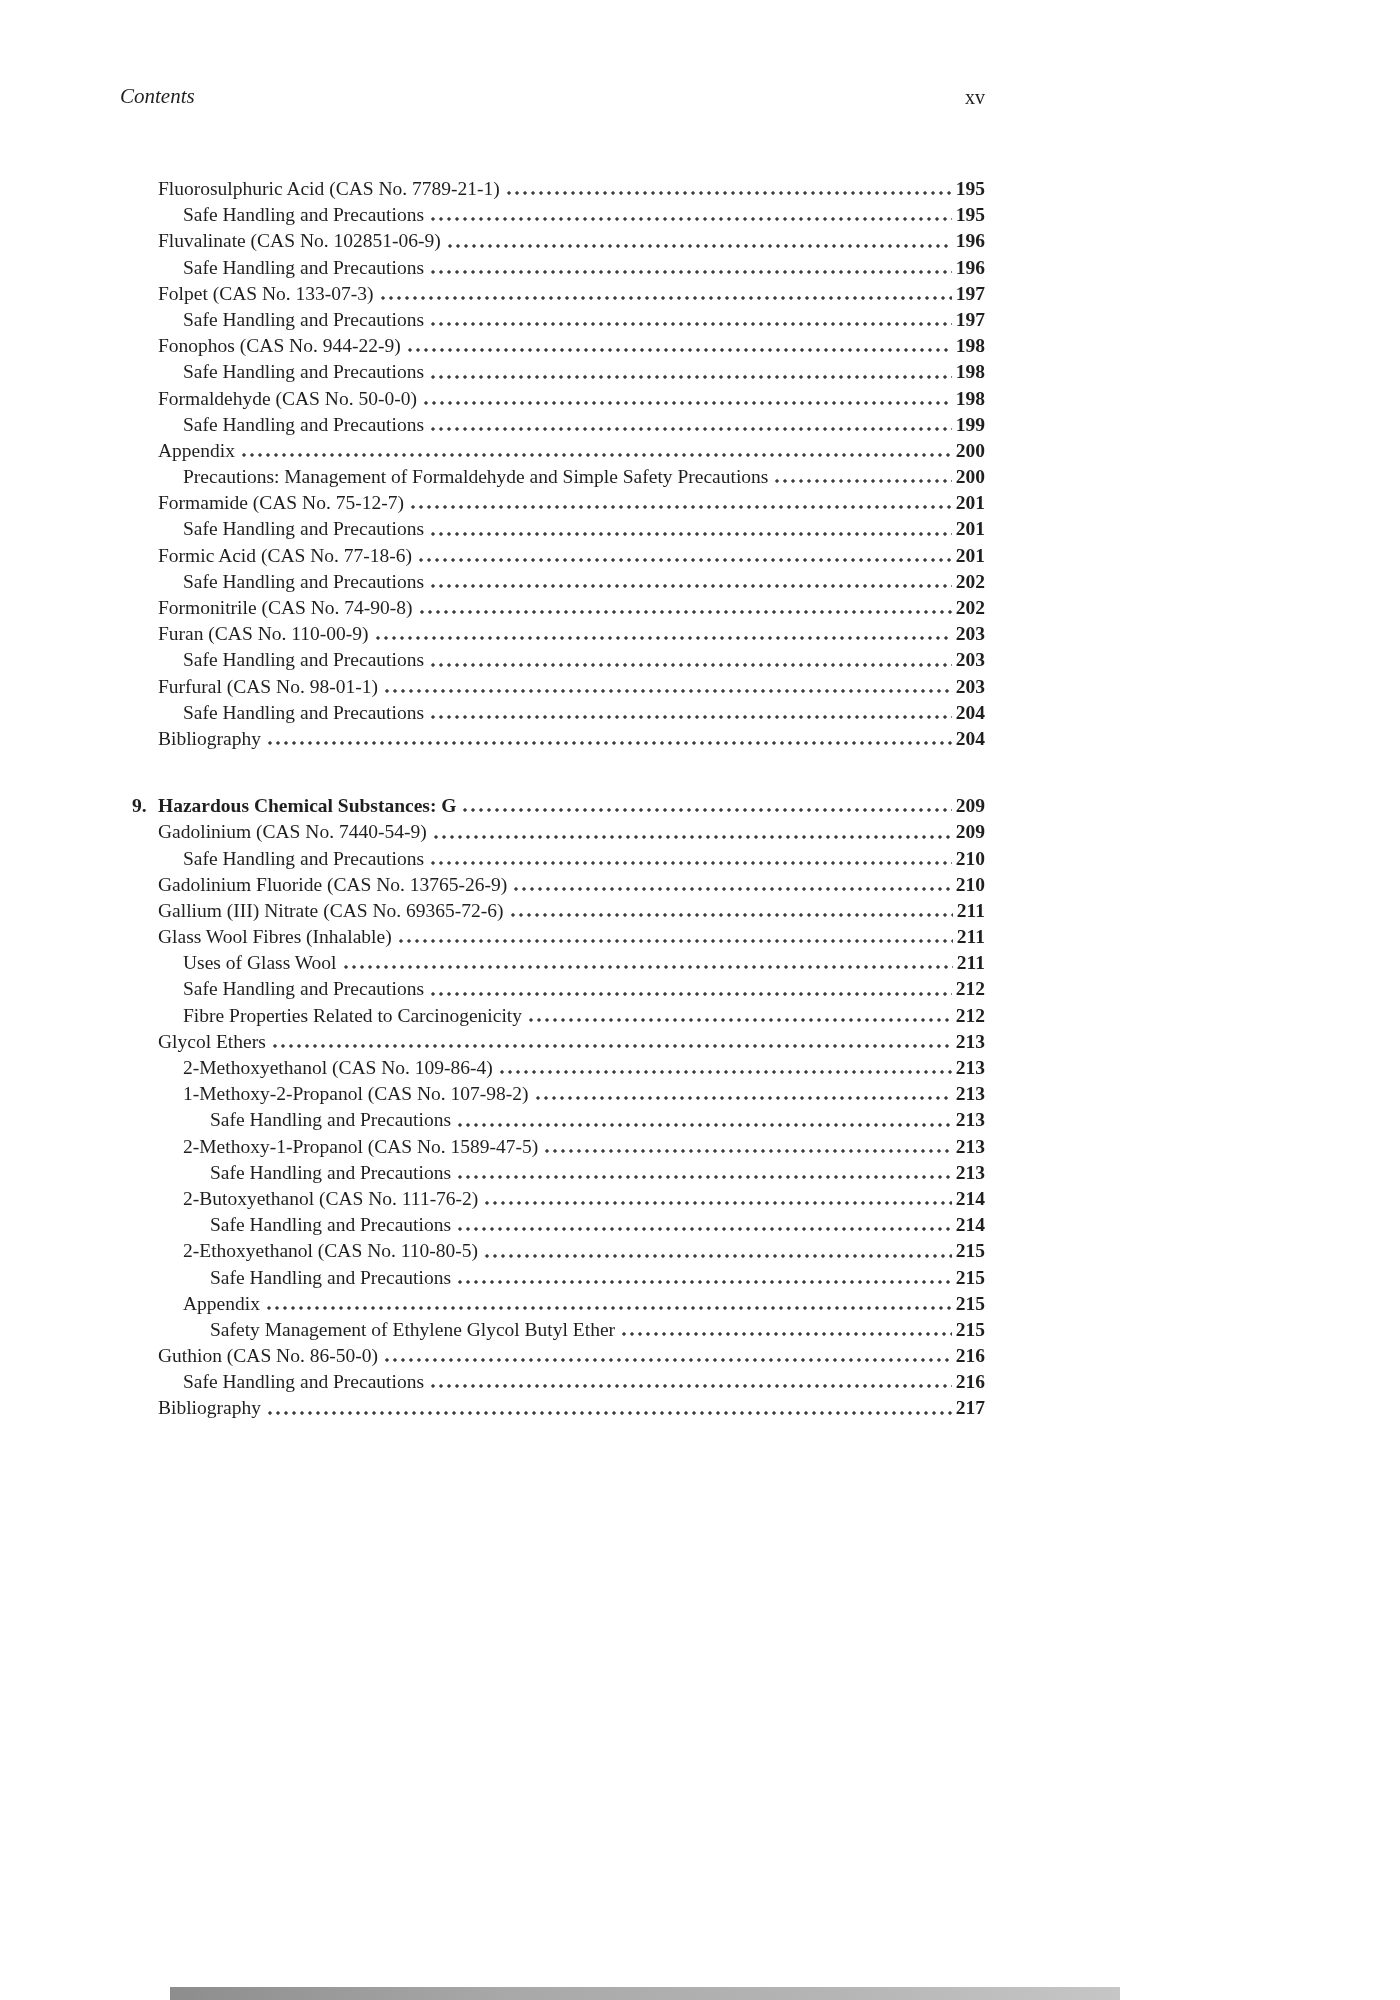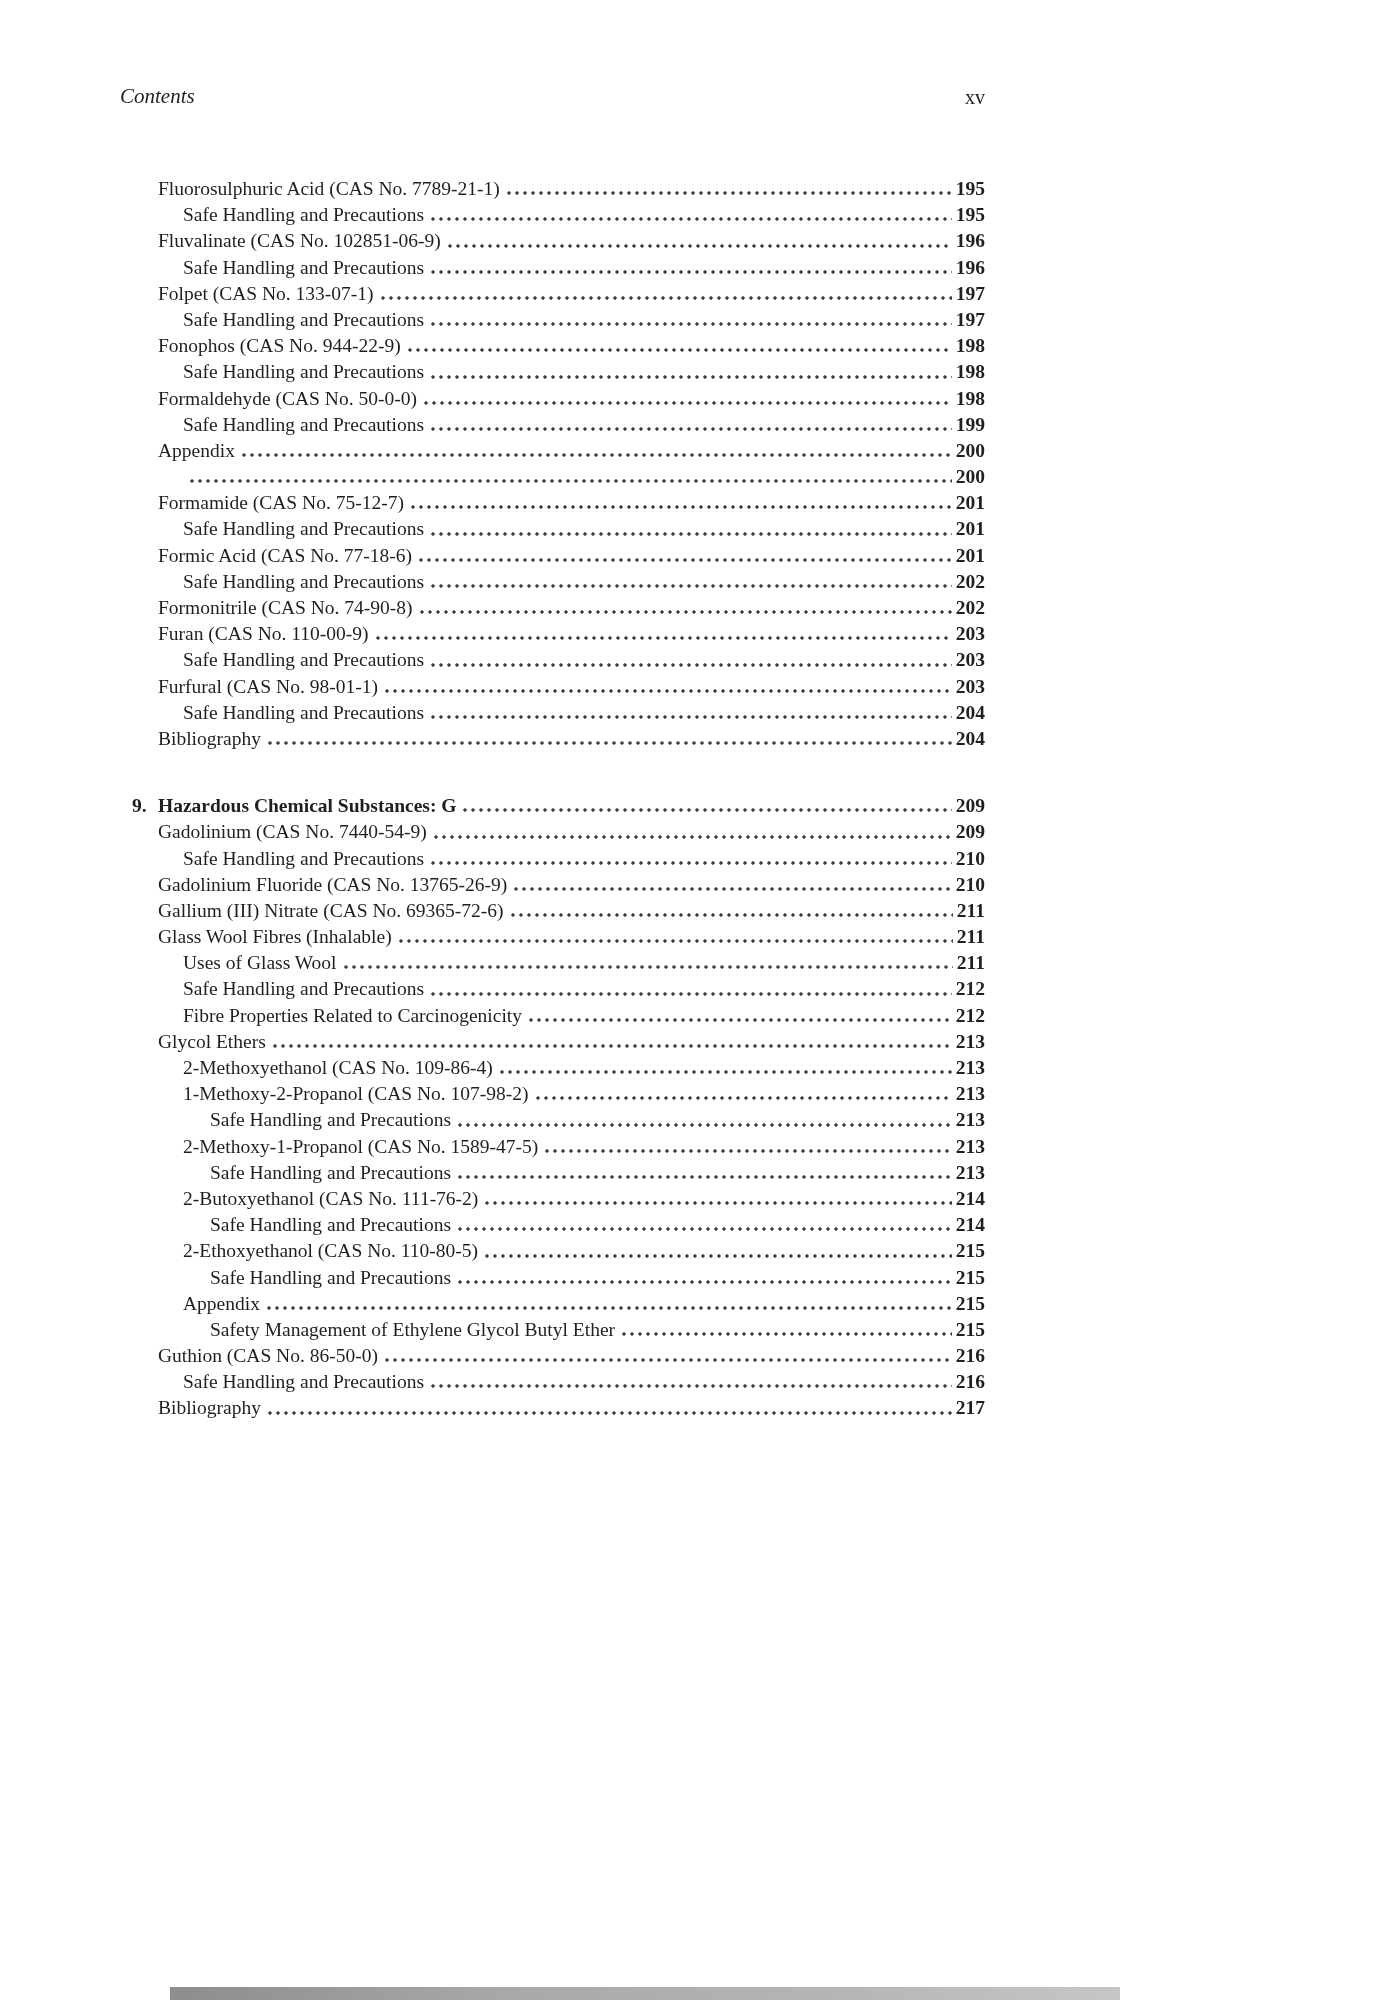--- a/index.html
+++ b/index.html
@@ -88,21 +88,21 @@
       <span class="txt">Fluvalinate (CAS No. 102851-06-9)</span>
       <span class="dots"></span>
       <span class="pg">196</span>
     </div>
     <div class="row lvl2">
       <span class="txt">Safe Handling and Precautions</span>
       <span class="dots"></span>
       <span class="pg">196</span>
     </div>
     <div class="row lvl1">
-      <span class="txt">Folpet (CAS No. 133-07-1)</span>
+      <span class="txt">Folpet (CAS No. 133-07-3)</span>
       <span class="dots"></span>
       <span class="pg">197</span>
     </div>
     <div class="row lvl2">
       <span class="txt">Safe Handling and Precautions</span>
       <span class="dots"></span>
       <span class="pg">197</span>
     </div>
     <div class="row lvl1">
       <span class="txt">Fonophos (CAS No. 944-22-9)</span>
@@ -123,20 +123,21 @@
       <span class="txt">Safe Handling and Precautions</span>
       <span class="dots"></span>
       <span class="pg">199</span>
     </div>
     <div class="row lvl1">
       <span class="txt">Appendix</span>
       <span class="dots"></span>
       <span class="pg">200</span>
     </div>
     <div class="row lvl2">
+      <span class="txt">Precautions: Management of Formaldehyde and Simple Safety Precautions</span>
       <span class="dots"></span>
       <span class="pg">200</span>
     </div>
     <div class="row lvl1">
       <span class="txt">Formamide (CAS No. 75-12-7)</span>
       <span class="dots"></span>
       <span class="pg">201</span>
     </div>
     <div class="row lvl2">
       <span class="txt">Safe Handling and Precautions</span>

